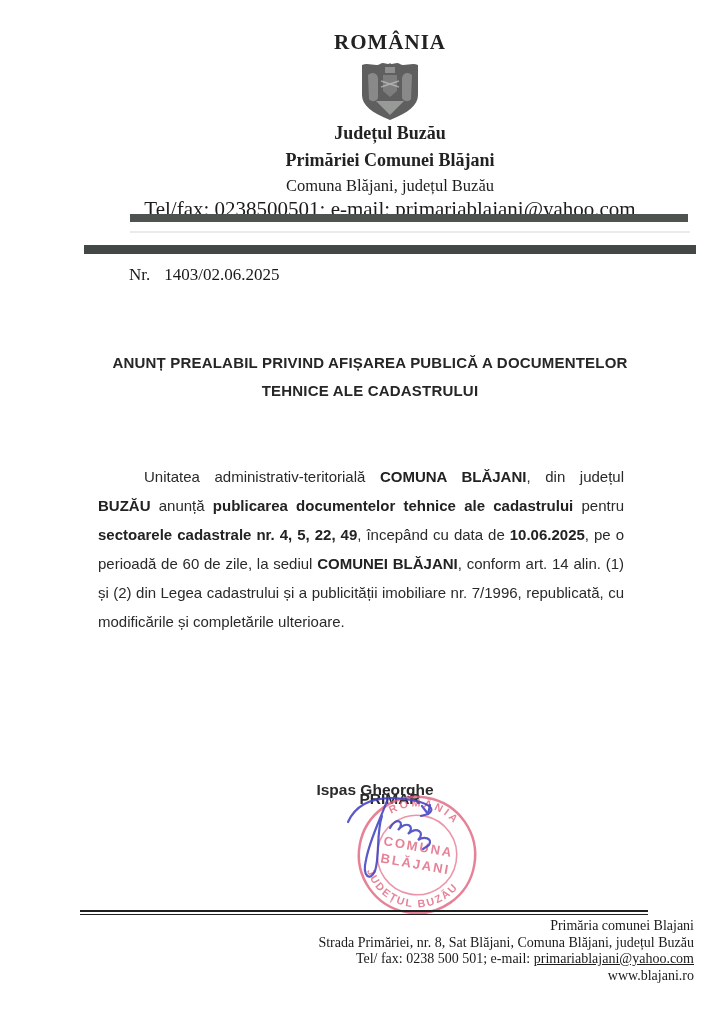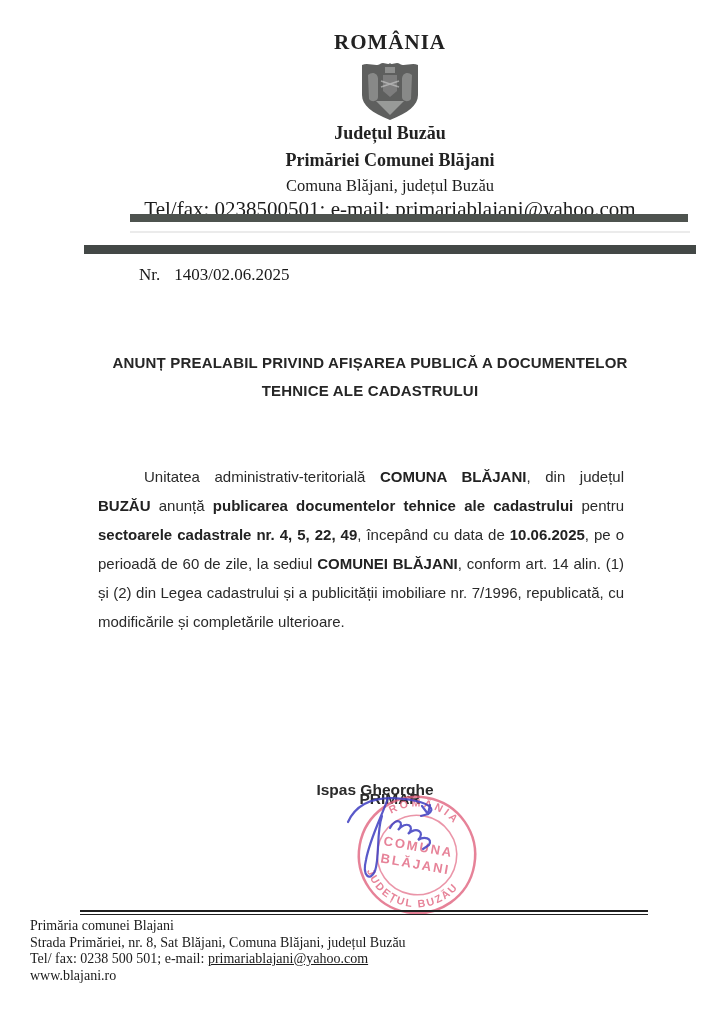--- a/index.html
+++ b/index.html
@@ -18,21 +18,21 @@
   .county{margin-top:2px;font-size:18px;font-weight:bold;color:#222;}
   .institution{margin-top:6px;font-size:18px;font-weight:bold;color:#222;}
   .commune{margin-top:5px;font-size:16.5px;}
   .contact{margin-top:1px;font-size:21px;}
   .email-link{text-decoration:underline;}
   
   .bar1{position:absolute;left:130px;top:214px;width:558px;height:8px;background:#4e534f;}
   .thinline{position:absolute;left:130px;top:231px;width:560px;height:2px;background:#ebebeb;}
   .bar2{position:absolute;left:84px;top:245px;width:612px;height:9px;background:#434846;}
   
-  .doc-number{position:absolute;left:139px;top:265px;font-size:17px;color:#1a1a1a;}
+  .doc-number{position:absolute;left:129px;top:265px;font-size:17px;color:#1a1a1a;}
   .doc-number .num{margin-left:14px;}
   
   .doc-title{
     position:absolute;left:95px;top:349px;width:550px;
     font-family:"Liberation Sans", sans-serif;
     font-size:15px;font-weight:bold;line-height:28px;
     text-align:center;color:#262626;letter-spacing:0.2px;
   }
   
   .body-text{
@@ -54,21 +54,21 @@
   }
   .stamp{position:absolute;left:354px;top:792px;width:126px;height:126px;opacity:0.78;}
   .signature{position:absolute;left:332px;top:786px;width:140px;height:115px;opacity:0.88;}
   
   .footer-rule{
     position:absolute;left:80px;top:910px;width:568px;height:5px;
     border-top:2.5px solid #1f1f1f;border-bottom:1.5px solid #1f1f1f;
     box-sizing:border-box;
   }
   .footer{
-    position:absolute;left:30px;top:918px;width:664px;text-align:left;
+    position:absolute;left:30px;top:918px;width:664px;text-align:right;
     font-size:14px;line-height:16.5px;color:#1a1a1a;
   }
   .footer div{margin:0;}
 </style>
 </head>
 <body>
 
 <div class="page">
 
   <div class="header">

